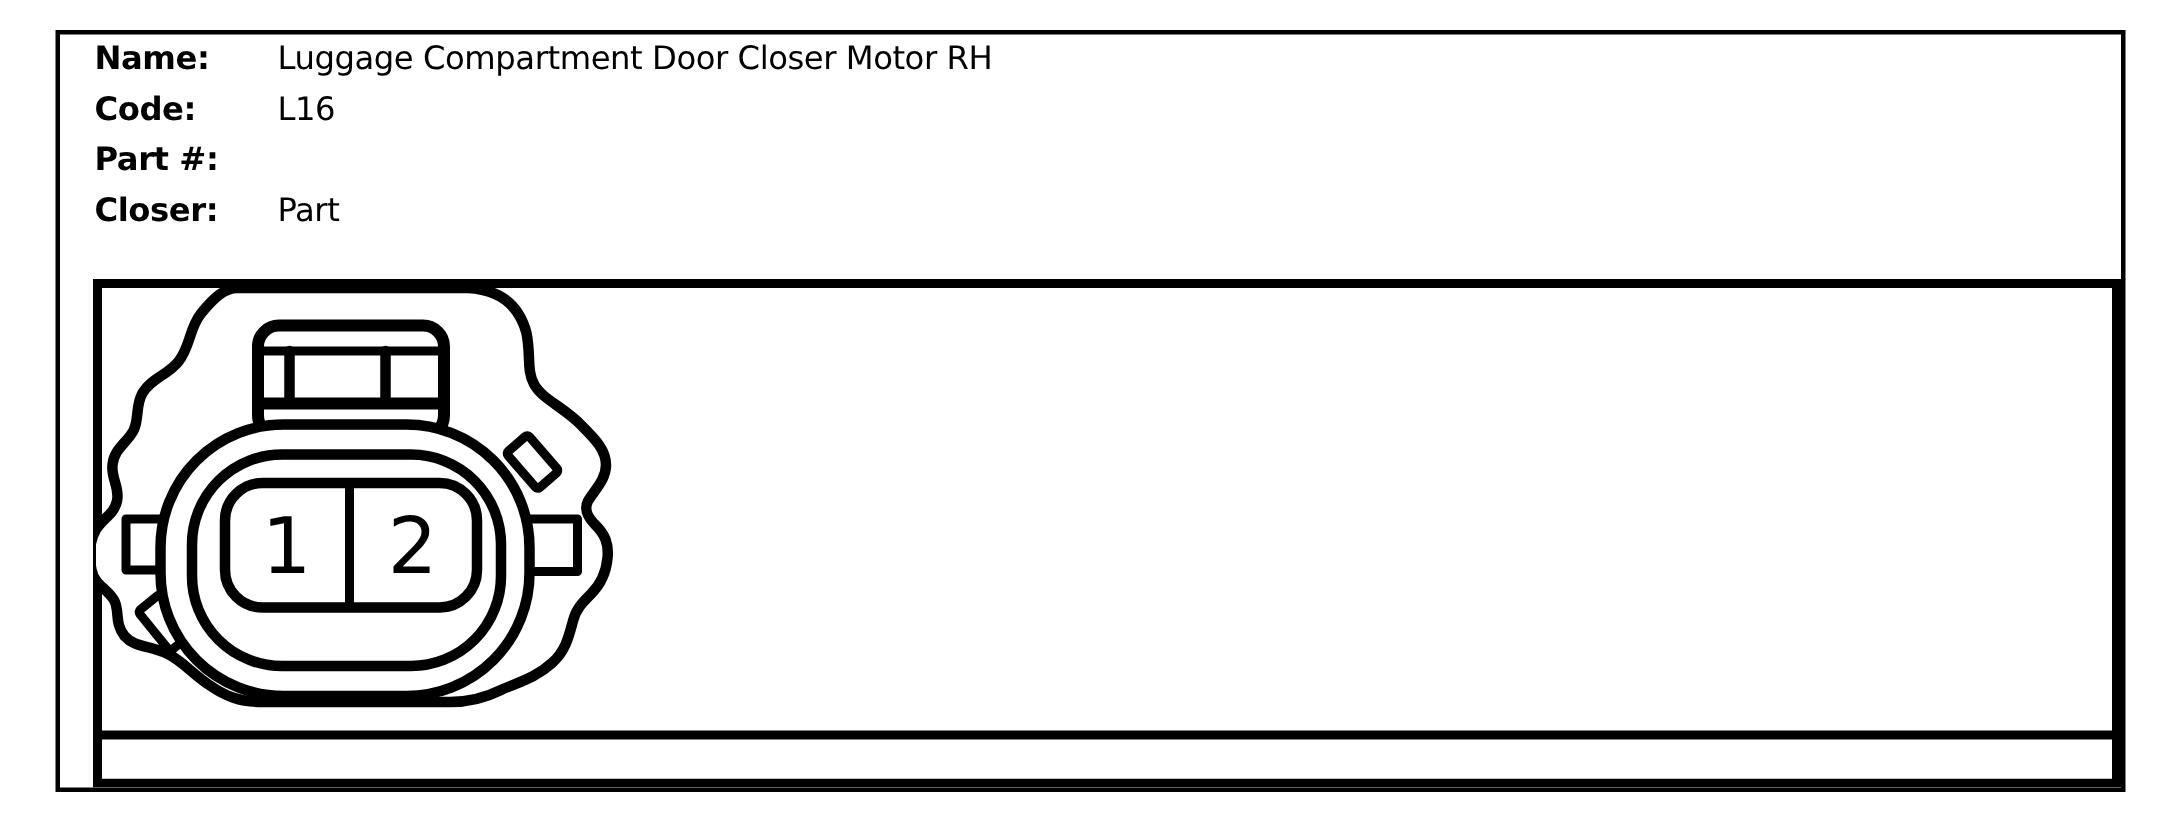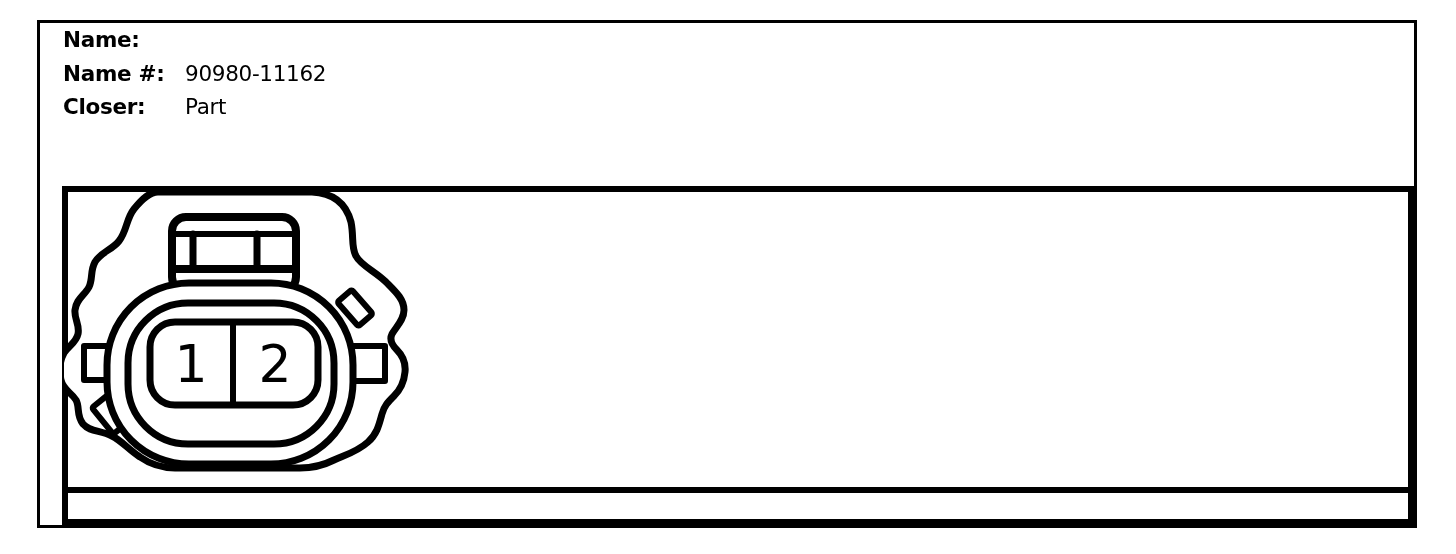--- a/index.html
+++ b/index.html
@@ -74,24 +74,28 @@
   }
 </style>
 </head>
 <body>
 
 <div class="sheet-frame">
 
   <div class="header-block">
     <div class="field-row">
       <span class="field-label">Name:</span>
+      <span class="field-value">Luggage Compartment Door Closer Motor RH</span>
     </div>
     <div class="field-row">
-      <span class="field-label">Name #:</span>
-      <span class="field-value">90980-11162</span>
+      <span class="field-label">Code:</span>
+      <span class="field-value">L16</span>
+    </div>
+    <div class="field-row">
+      <span class="field-label">Part #:</span>
     </div>
     <div class="field-row">
       <span class="field-label">Closer:</span>
       <span class="field-value">Part</span>
     </div>
   </div>
 
   <div class="diagram-panel">
 
     <svg class="diagram-canvas" viewBox="64 188 356 292" xmlns="http://www.w3.org/2000/svg">

